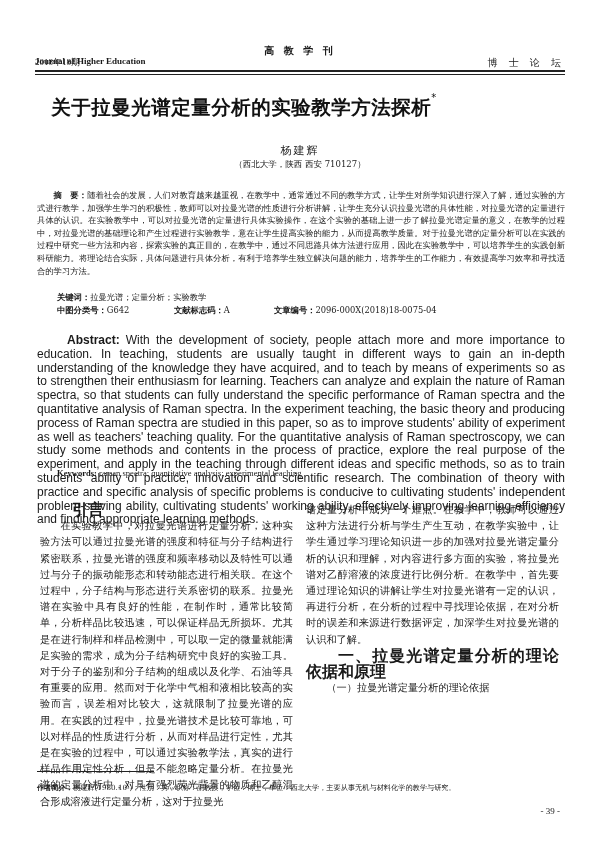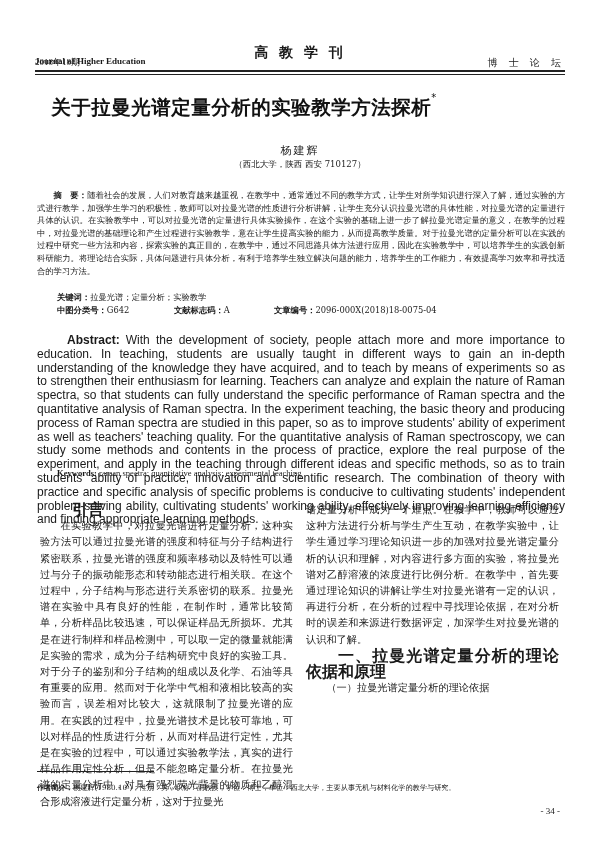--- a/index.html
+++ b/index.html
@@ -2,21 +2,21 @@
 <html><head>
 <meta charset="utf-8">
 <style>
   html, body { margin: 0; padding: 0; background: #ffffff; }
   body { width: 600px; height: 850px; position: relative; overflow: hidden;
          font-family: "DejaVu Serif", "Liberation Serif", serif; color: #1a1a1a; }
   .page { position: absolute; left: 0; top: 0; width: 600px; height: 850px; }
 
   
   .run-head { position: absolute; left: 35px; width: 530px; top: 44px; height: 28px; }
-  .rh-cn { position: absolute; left: 0; right: 0; top: 0; text-align: center; font-size: 14px; letter-spacing: 3px; font-weight: bold; }
+  .rh-cn { position: absolute; left: 0; right: 0; top: 0; text-align: center; font-size: 10px; letter-spacing: 3px; font-weight: bold; }
   .rh-en { position: absolute; left: 0; right: 0; top: 12px; text-align: left; font-size: 9px; font-weight: bold; font-family: "Liberation Serif", serif; }
   .rh-issue { position: absolute; left: 0; top: 12px; font-size: 9px; font-family: "Liberation Serif", serif; }
   .rh-col { position: absolute; right: 0; top: 12px; font-size: 10px; letter-spacing: 4px; }
   .rule-thick { position: absolute; left: 35px; width: 530px; top: 70px; height: 2px; background: #222; }
   .rule-thin { position: absolute; left: 35px; width: 530px; top: 74px; height: 1px; background: #222; }
 
   
   .title { position: absolute; left: 0; width: 488px; top: 94px; text-align: center;
            font-family: "DejaVu Sans", sans-serif; font-weight: bold; font-size: 19.5px; letter-spacing: 0.5px; color: #111; }
   .title sup { font-size: 10px; font-weight: normal; vertical-align: top; position: relative; top: -2px; }
@@ -100,14 +100,14 @@
     <p style="text-indent:0" id="intro-right">谱定量分析中成为一个难点。在教学中，教师可以通过这种方法进行分析与学生产生互动，在教学实验中，让学生通过学习理论知识进一步的加强对拉曼光谱定量分析的认识和理解，对内容进行多方面的实验，将拉曼光谱对乙醇溶液的浓度进行比例分析。在教学中，首先要通过理论知识的讲解让学生对拉曼光谱有一定的认识，再进行分析，在分析的过程中寻找理论依据，在对分析时的误差和来源进行数据评定，加深学生对拉曼光谱的认识和了解。</p>
     <h3>一、拉曼光谱定量分析的理论依据和原理</h3>
     <h4>（一）拉曼光谱定量分析的理论依据</h4>
   </div>
 
   <div class="fn-rule"></div>
   <div class="fn fn2">
     <span class="lbl">作者简介：</span><span>杨建辉(1980.10-)，性别：男，职称：副教授，学位：博士，单位：西北大学，主要从事无机与材料化学的教学与研究。</span>
   </div>
 
-  <div class="page-num">- 34 -</div>
+  <div class="page-num">- 39 -</div>
 </div>
 
 </body></html>

